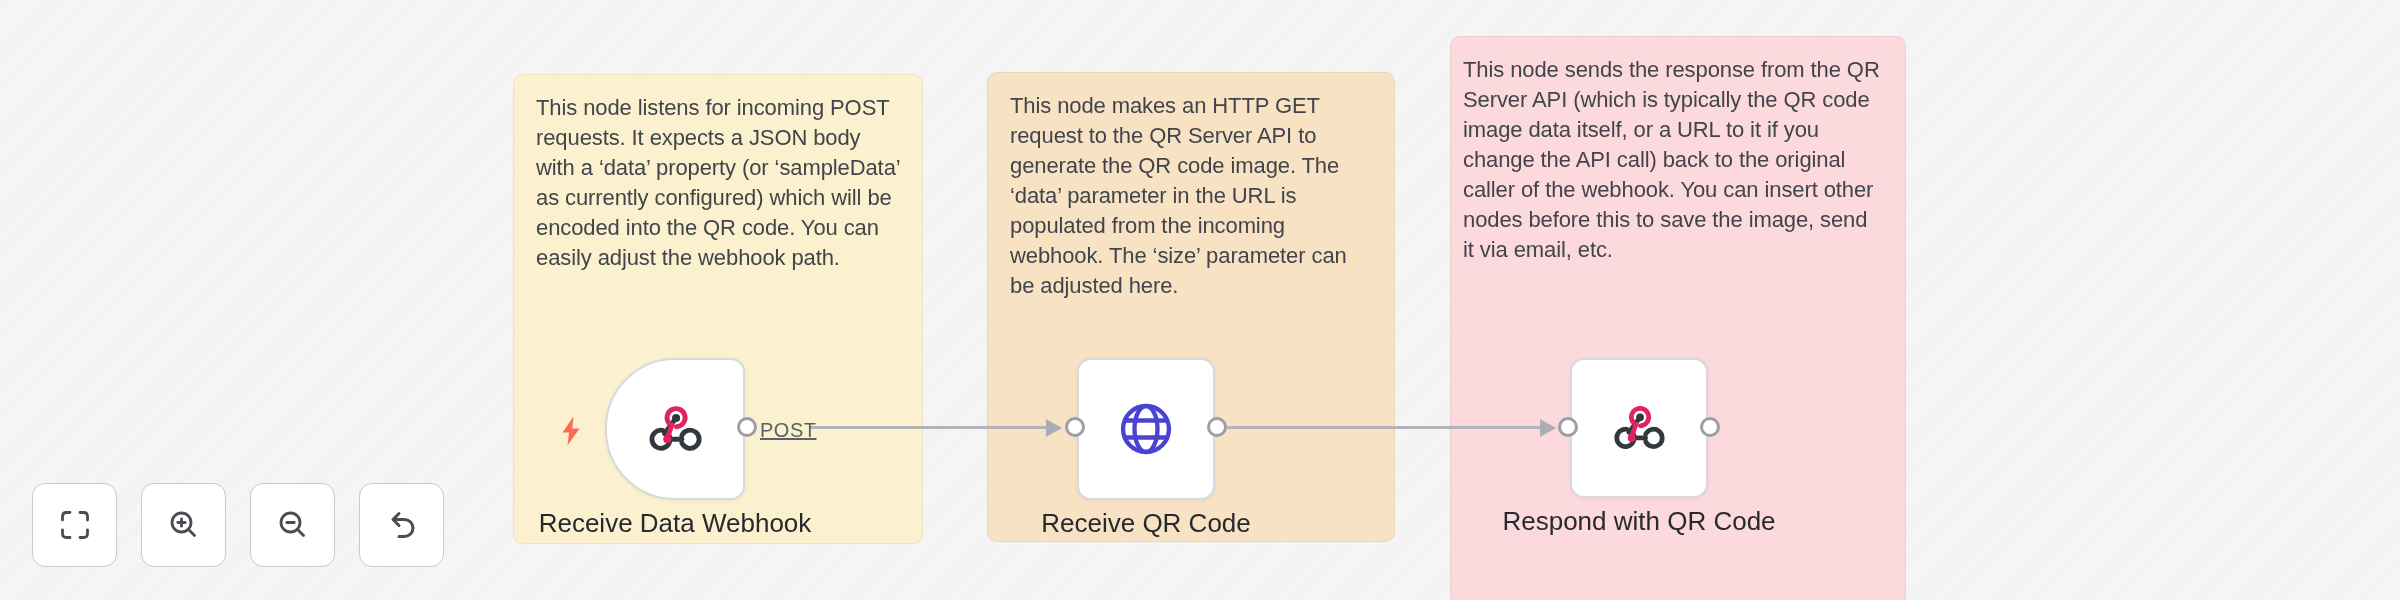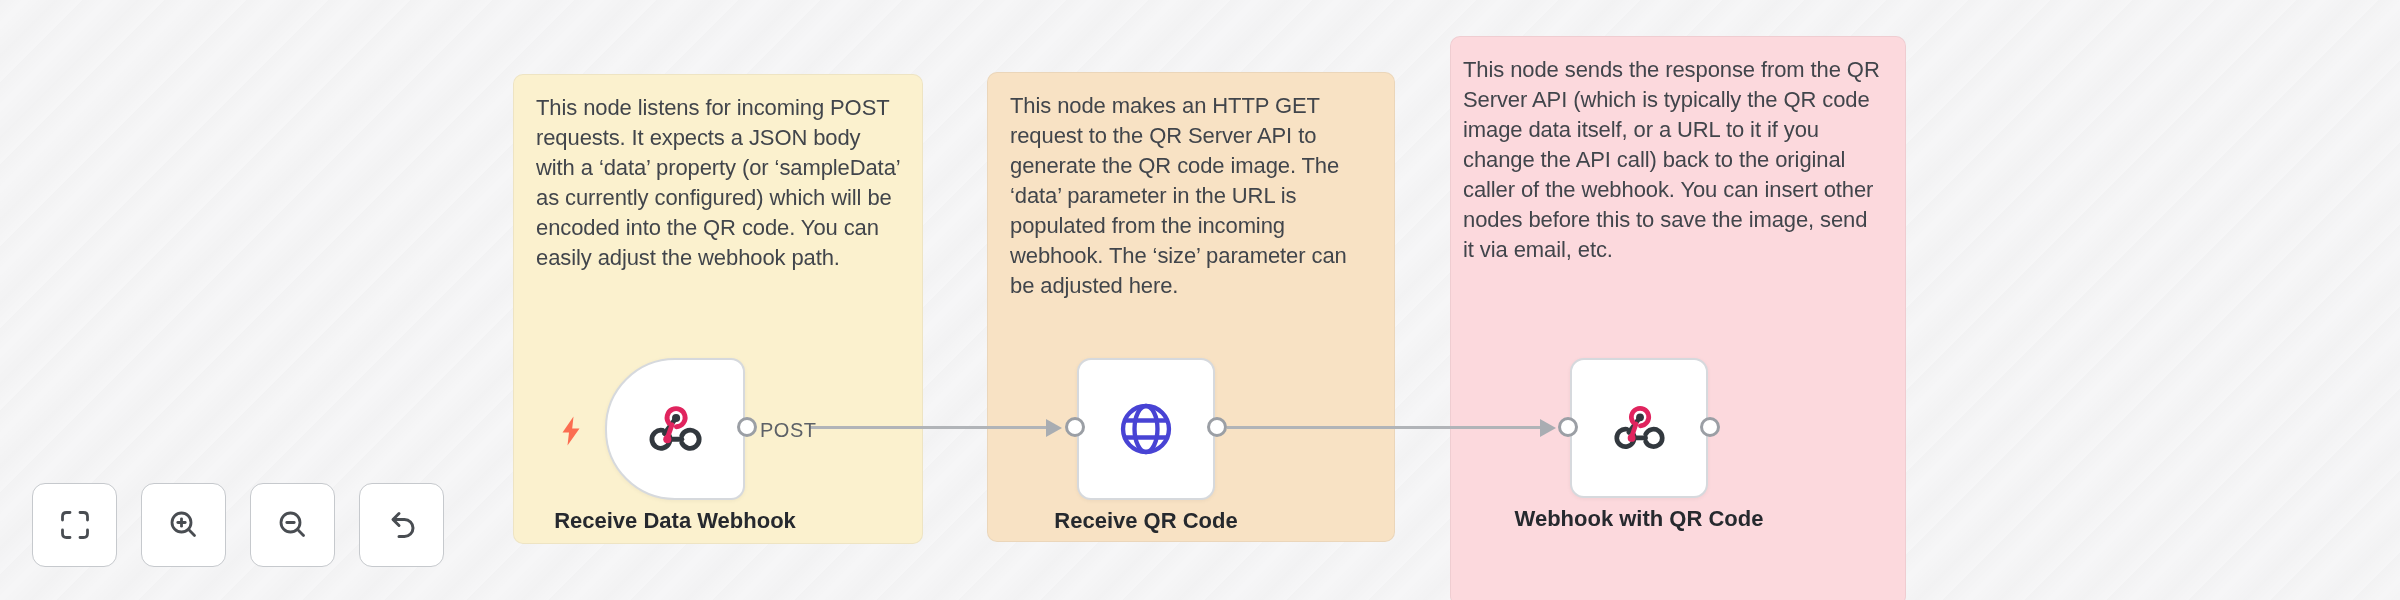--- a/index.html
+++ b/index.html
@@ -58,31 +58,31 @@
     position:absolute;width:140px;height:142px;background:var(--node-bg);
     border:2px solid var(--node-border);z-index:3;
     display:flex;align-items:center;justify-content:center;
     box-shadow:0 1px 4px rgba(0,0,0,0.05);
   }
   .node-trigger{left:605px;top:358px;border-radius:70px 14px 14px 70px;}
   .node-http{left:1077px;top:358px;border-radius:14px;width:138px;}
   .node-respond{left:1570px;top:358px;border-radius:14px;width:138px;height:140px;}
   .node-label{
     position:absolute;top:calc(100% + 10px);left:50%;transform:translateX(-50%);
-    white-space:nowrap;font-size:22px;font-weight:700;color:var(--label-color);
+    white-space:nowrap;font-size:26px;font-weight:400;color:var(--label-color);
   }
   .port{
     position:absolute;width:20px;height:20px;border-radius:50%;
     background:#fff;border:3px solid var(--port-border);top:57px;z-index:4;
   }
   .port-out{right:-14px;}
   .port-in{left:-14px;}
   .port-label{
     position:absolute;left:calc(100% + 17px);top:59px;font-size:20px;
-    font-weight:500;color:var(--post-text);letter-spacing:0.5px;
+    font-weight:500;color:var(--post-text);letter-spacing:0.5px;text-decoration:underline;
   }
   .bolt{position:absolute;left:-48px;top:55px;}
   
   .controls{position:absolute;left:32px;top:483px;display:flex;gap:24px;z-index:5;}
   .ctrl-btn{
     width:85px;height:84px;border-radius:13px;background:#fff;
     border:1.5px solid var(--control-border);cursor:pointer;
     display:flex;align-items:center;justify-content:center;padding:0;
   }
   .ctrl-btn svg{display:block;}
@@ -144,21 +144,21 @@
       <path d="M12.2 23.4 L19.6 13.4" stroke="#32383e" stroke-width="3.6"></path>
       <path d="M25.1 24.8 A6.7 6.7 0 1 1 25.1 30.4" stroke="#32383e" stroke-width="3.6"></path>
       <path d="M25.1 27.6 L17.4 27.6" stroke="#32383e" stroke-width="3.6"></path>
       <circle cx="20.8" cy="11.8" r="3" fill="#32383e"></circle>
       <path d="M15.5 15.7 A6.7 6.7 0 1 1 21.0 18.3" stroke="#e0245e" stroke-width="3.6"></path>
       <path d="M17.8 16.8 L14.8 25.4" stroke="#e0245e" stroke-width="3.6"></path>
       <circle cx="14.3" cy="27.6" r="3" fill="#e0245e"></circle>
     </svg>
     <div class="port port-in"></div>
     <div class="port port-out"></div>
-    <div class="node-label">Webhook with QR Code</div>
+    <div class="node-label">Respond with QR Code</div>
   </div>
 
   <div class="controls">
     <button class="ctrl-btn">
       <svg width="40" height="40" viewBox="0 0 40 40" fill="none" stroke="#494d52" stroke-width="2.8" stroke-linecap="round">
         <path d="M7.5 15 V11.5 Q7.5 7.5 11.5 7.5 H15"></path>
         <path d="M25 7.5 H28.5 Q32.5 7.5 32.5 11.5 V15"></path>
         <path d="M32.5 25 V28.5 Q32.5 32.5 28.5 32.5 H25"></path>
         <path d="M15 32.5 H11.5 Q7.5 32.5 7.5 28.5 V25"></path>
       </svg>

